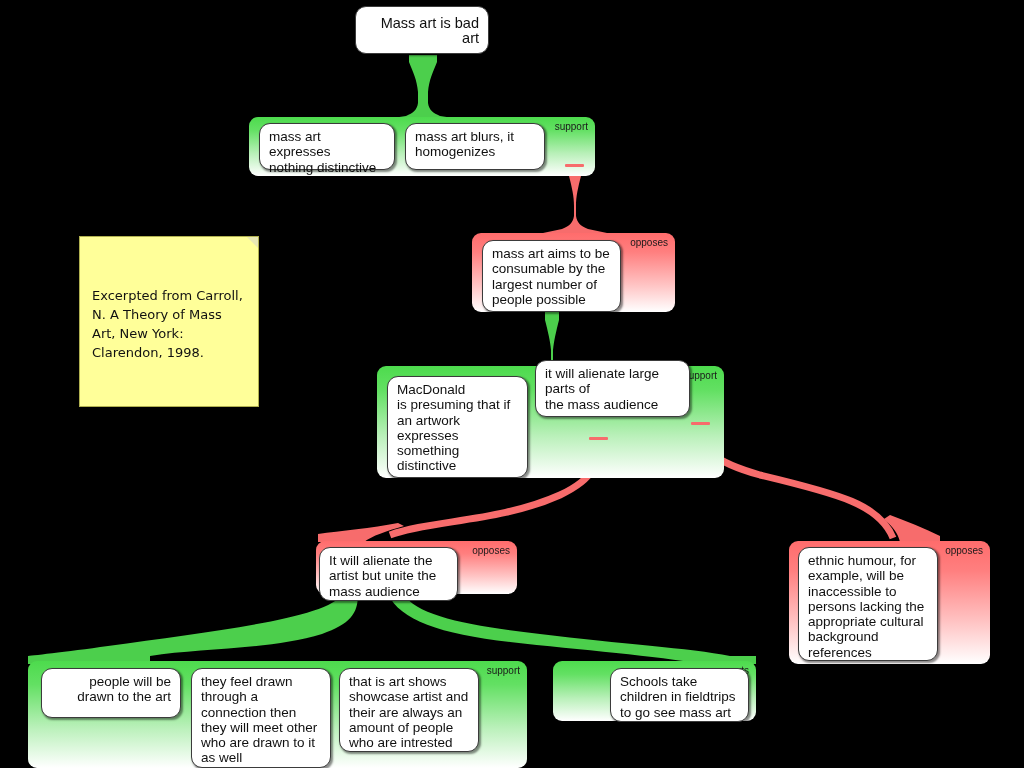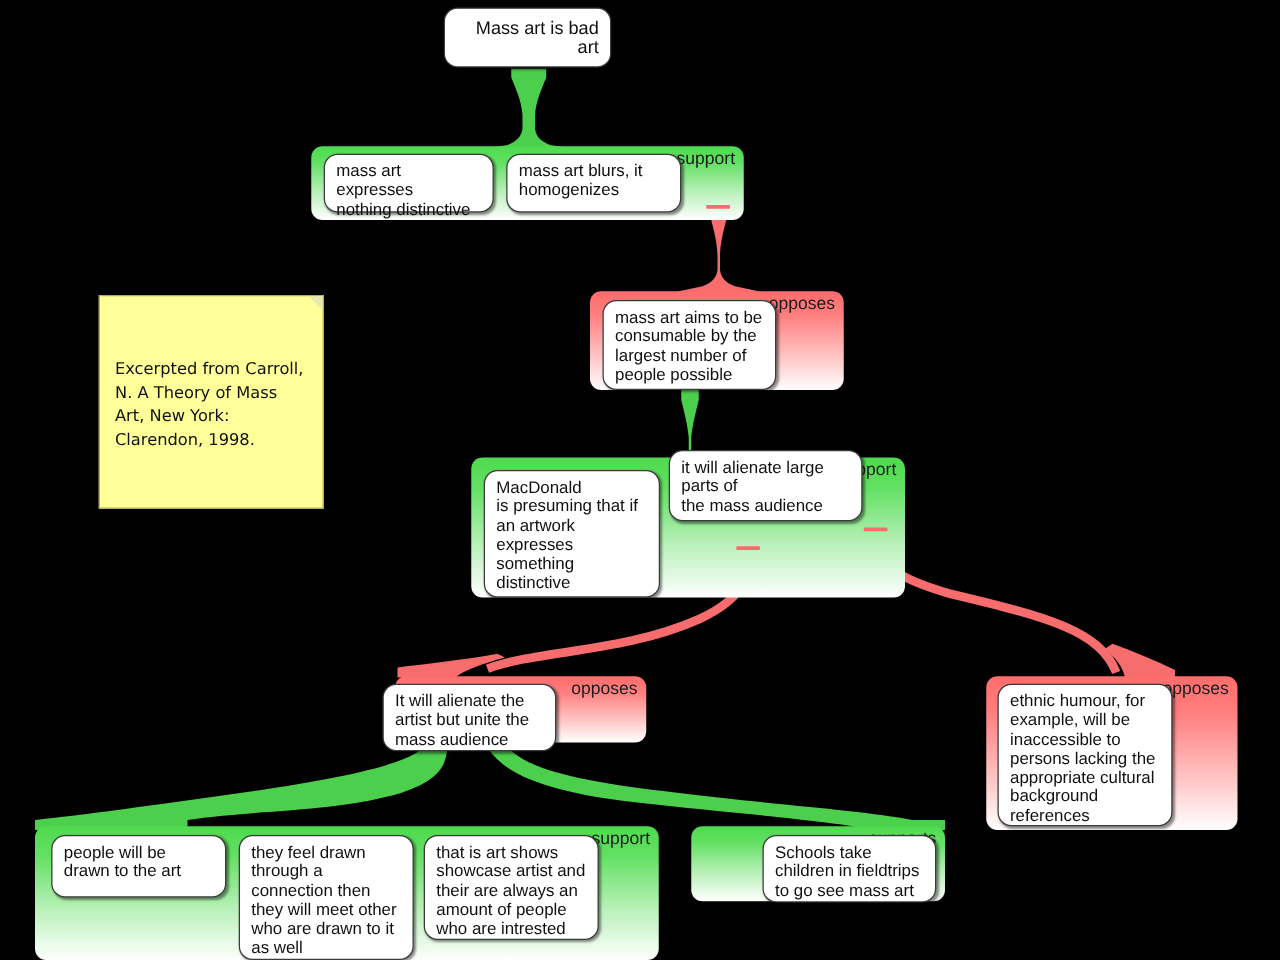--- a/index.html
+++ b/index.html
@@ -17,21 +17,21 @@
   .group{
     position:absolute;
     border-radius:9px;
     box-sizing:border-box;
     overflow:hidden;
   }
   .group.support{ background:linear-gradient(to bottom,#4ddb4d 0%,#63e063 22%,#b9f0b9 62%,#ffffff 100%); }
   .group.opposes{ background:linear-gradient(to bottom,#ff6c6c 0%,#ff7f7f 24%,#ffc4c4 66%,#ffffff 100%); }
   .group-label{
     position:absolute;top:4px;right:7px;
-    font-size:14px;line-height:11px;color:#1a1a1a;
+    font-size:10px;line-height:11px;color:#1a1a1a;
     font-family:"Liberation Sans", sans-serif;
     letter-spacing:0px;white-space:nowrap;
   }
 
   
   .node{
     position:absolute;
     background:#ffffff;
     border:1px solid #3b3b3b;
     border-radius:11px;
@@ -152,39 +152,39 @@
 distinctive</div>
   <div class="node" style="left:535px;top:360px;width:155px;height:57px;">it will alienate large
 parts of
 the mass audience</div>
   <div class="stub" style="left:589px;top:437px;"></div>
   <div class="stub" style="left:691px;top:422px;"></div>
 
   <div class="group opposes" style="left:316px;top:541px;width:201px;height:53px;">
     <span class="group-label">opposes</span>
   </div>
-  <div class="node" style="left:306px;top:547px;width:139px;height:54px;">It will alienate the
+  <div class="node" style="left:319px;top:547px;width:139px;height:54px;">It will alienate the
 artist but unite the
 mass audience</div>
 
   <div class="group opposes" style="left:789px;top:541px;width:201px;height:123px;">
     <span class="group-label">opposes</span>
   </div>
   <div class="node" style="left:798px;top:547px;width:140px;height:114px;">ethnic humour, for
 example, will be
 inaccessible to
 persons lacking the
 appropriate cultural
 background
 references</div>
 
   <div class="group support" style="left:28px;top:661px;width:499px;height:107px;">
     <span class="group-label">support</span>
   </div>
-  <div class="node" style="left:41px;top:668px;width:140px;height:50px;">people will be
+  <div class="node" style="left:41px;top:668px;width:140px;height:50px;text-align:right;">people will be
 drawn to the art</div>
   <div class="node" style="left:191px;top:668px;width:140px;height:100px;">they feel drawn
 through a
 connection then
 they will meet other
 who are drawn to it
 as well</div>
   <div class="node" style="left:339px;top:668px;width:140px;height:84px;">that is art shows
 showcase artist and
 their are always an

